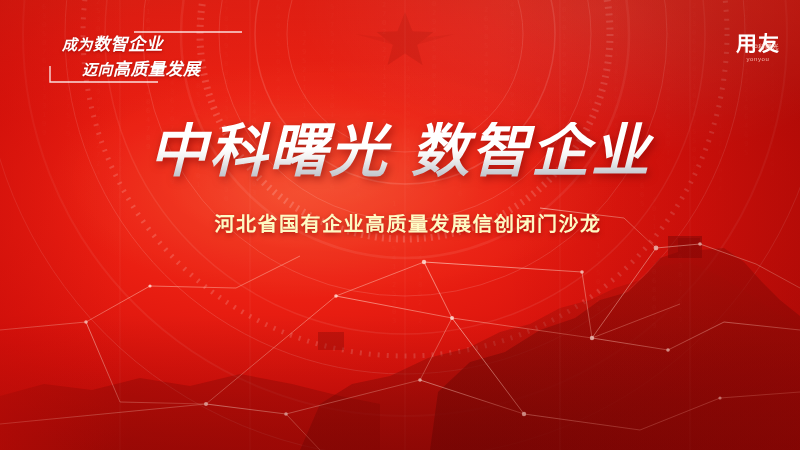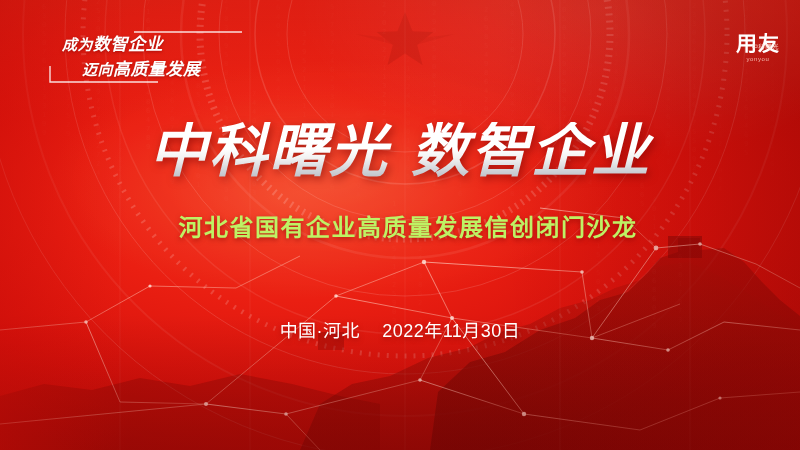--- a/index.html
+++ b/index.html
@@ -139,23 +139,23 @@
     filter: drop-shadow(2px 3px 4px rgba(110,0,0,.55));
   }
   .headline .gap { display: inline-block; width: 22px; }
 
   
   .subtitle {
     position: absolute;
     left: 16px; right: 0;
     top: 208px;
     text-align: center;
-    font-size: 24px;
+    font-size: 20px;
     font-weight: bold;
-    color: #bef264;
+    color: #fef9c3;
     letter-spacing: 1.5px;
     text-shadow: 0 2px 5px rgba(120,0,0,.55);
   }
 
   
   .dateline {
     position: absolute;
     left: 0; right: 0;
     top: 316px;
     text-align: center;
@@ -894,17 +894,14 @@
       <span class="cn">中科曙光</span>
     </div>
   </div>
 
   <div class="headline">
     <span>中科曙光</span><span class="gap"></span><span>数智企业</span>
   </div>
 
   <div class="subtitle">河北省国有企业高质量发展信创闭门沙龙</div>
 
-  <div class="dateline">
-    <span>中国·河北</span><span class="sep"></span><span>2022年11月30日</span>
-  </div>
 
 </div>
 
 </body></html>

